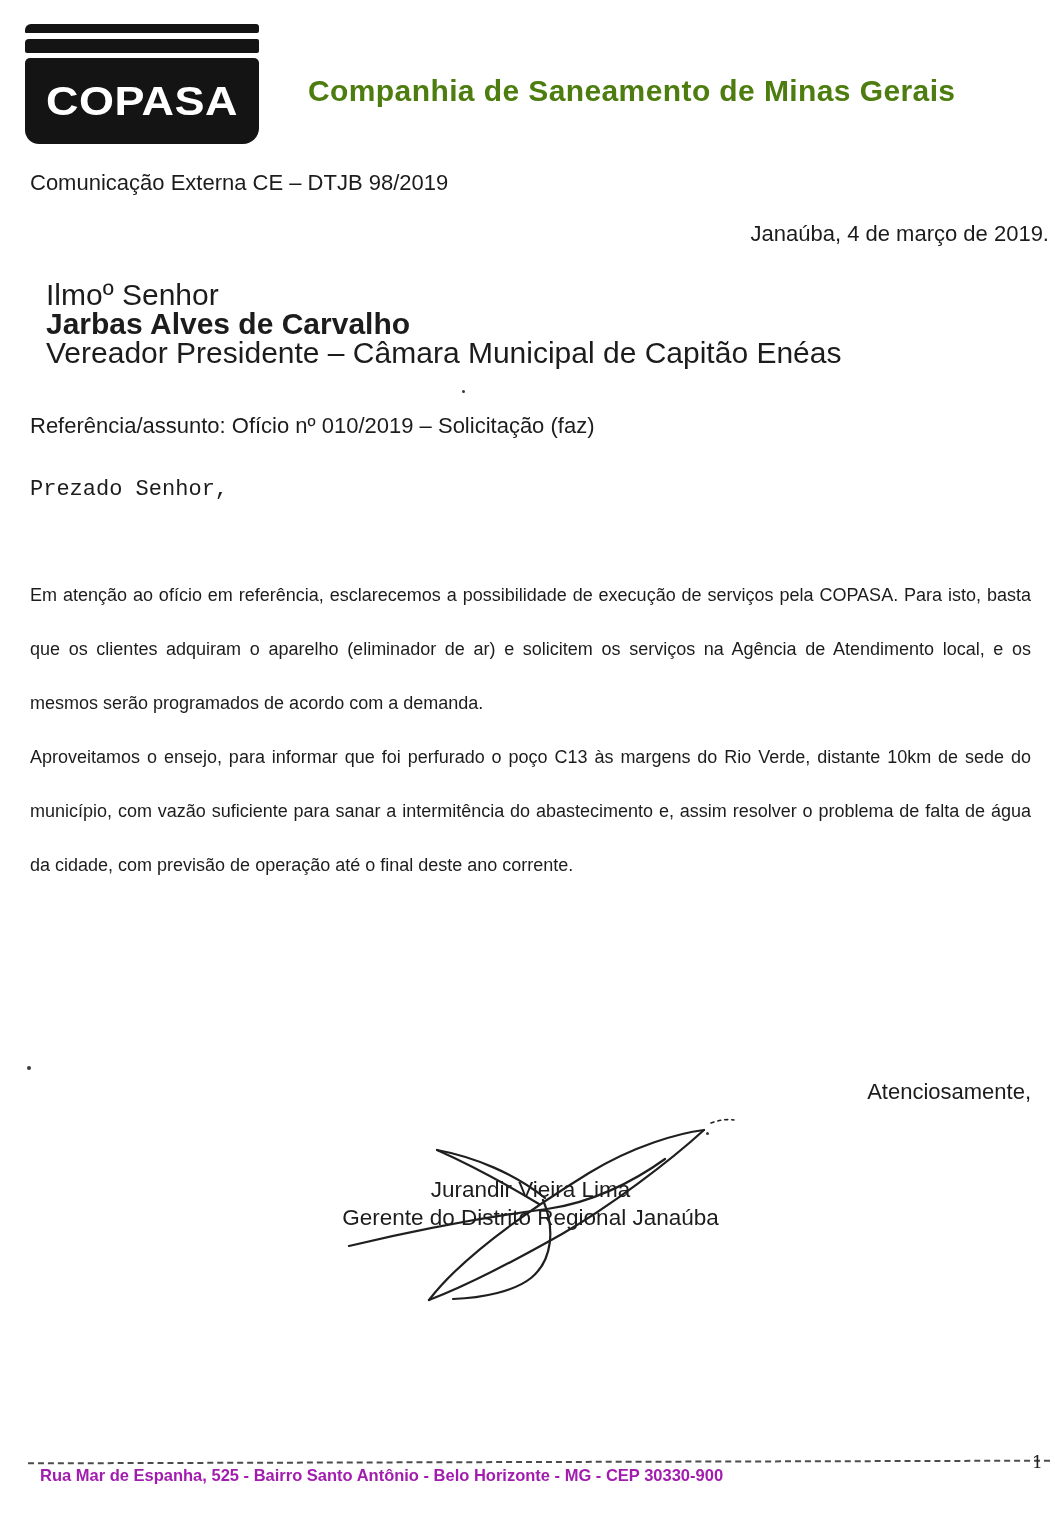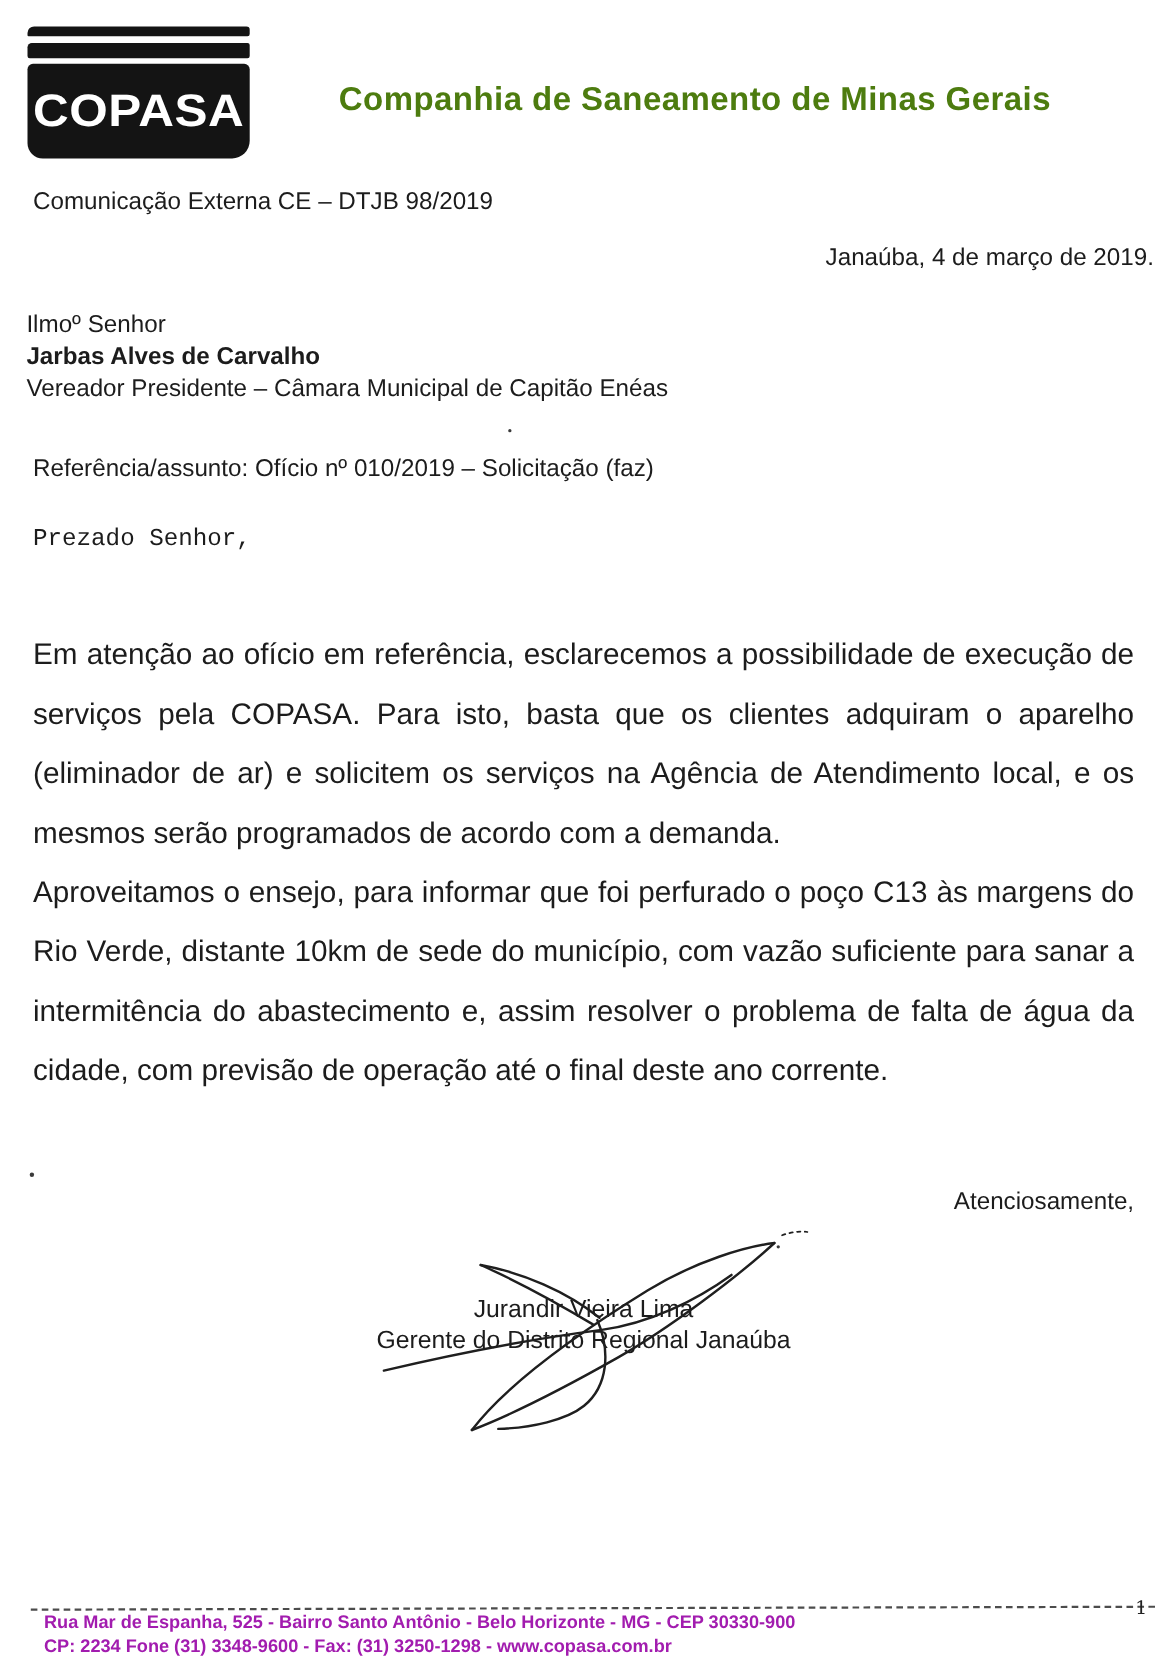--- a/index.html
+++ b/index.html
@@ -14,21 +14,21 @@
     background: #ffffff;
     font-family: "Liberation Sans", sans-serif;
     color: #1c1c1c;
     overflow: hidden;
   }
   
   .logo {
     position: absolute;
     left: 25px;
     top: 24px;
-    width: 202px;
+    width: 234px;
   }
   .logo-stripe-1 {
     height: 9px;
     background: #141414;
     border-radius: 6px 3px 2px 1px;
     margin-bottom: 6px;
   }
   .logo-stripe-2 {
     height: 14px;
     background: #141414;
@@ -68,23 +68,23 @@
   }
   .date-line {
     position: absolute;
     right: 6px;
     top: 221px;
     font-size: 22px;
     text-align: right;
   }
   .recipient {
     position: absolute;
-    left: 24px;
+    left: 46px;
     top: 280px;
-    font-size: 22px;
+    font-size: 30px;
     line-height: 29px;
   }
   .recipient .name { font-weight: 700; }
   .subject {
     position: absolute;
     left: 30px;
     top: 413px;
     font-size: 22px;
   }
   .greeting {
@@ -93,21 +93,21 @@
     top: 477px;
     font-size: 22px;
     font-family: Liberation Mono, monospace;
   }
   
   .body-text {
     position: absolute;
     left: 30px;
     top: 568px;
     width: 1001px;
-    font-size: 27px;
+    font-size: 18px;
     line-height: 54px;
     text-align: justify;
   }
   .body-text p { margin: 0; }
   
   .closing {
     position: absolute;
     left: 30px;
     top: 1079px;
     width: 1001px;
@@ -231,18 +231,17 @@
   <div class="sig-title">Gerente do Distrito Regional Janaúba</div>
 
   <div class="speck speck-1"></div>
   <div class="speck speck-2"></div>
   <div class="speck speck-3"></div>
 
   <footer>
     <div class="footer-rule"></div>
     <div class="footer-text">
       <div>Rua Mar de Espanha, 525 - Bairro Santo Antônio - Belo Horizonte - MG - CEP 30330-900</div>
-      <div>CP: 2234  Fone (31) 3348-9600  -  Fax: (31) 3250-1298  -  www.copasa.com.br</div>
     </div>
     <div class="page-number">1</div>
   </footer>
 
 </div>
 
 </body></html>

